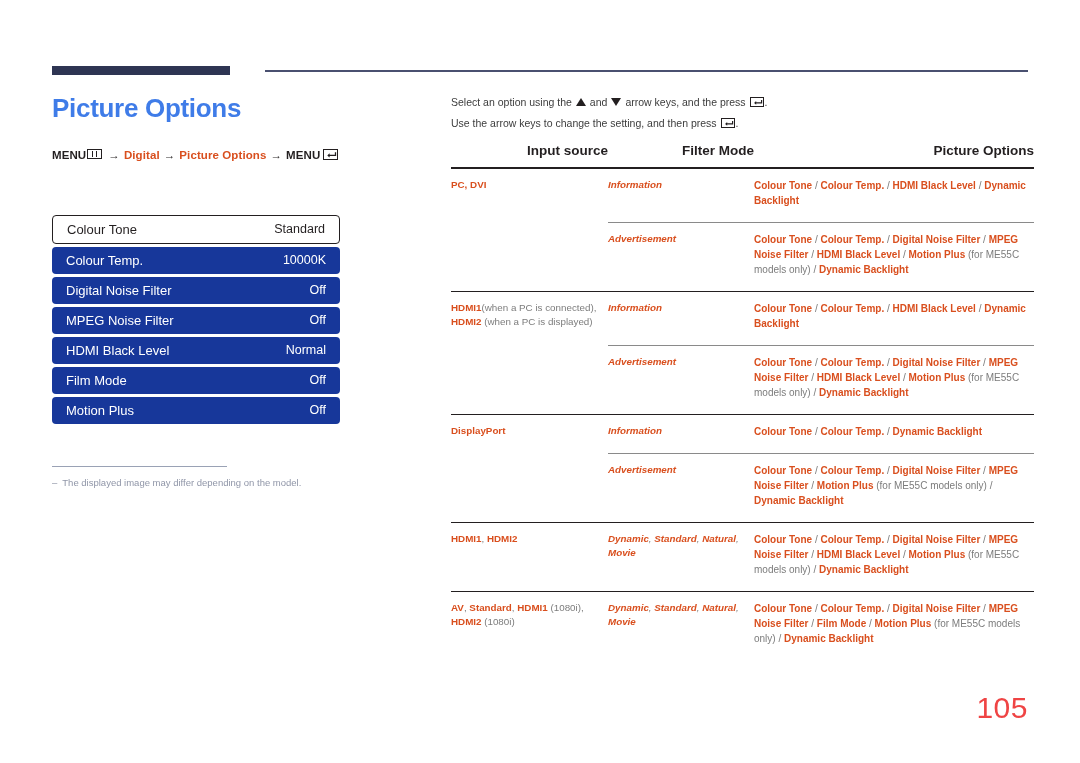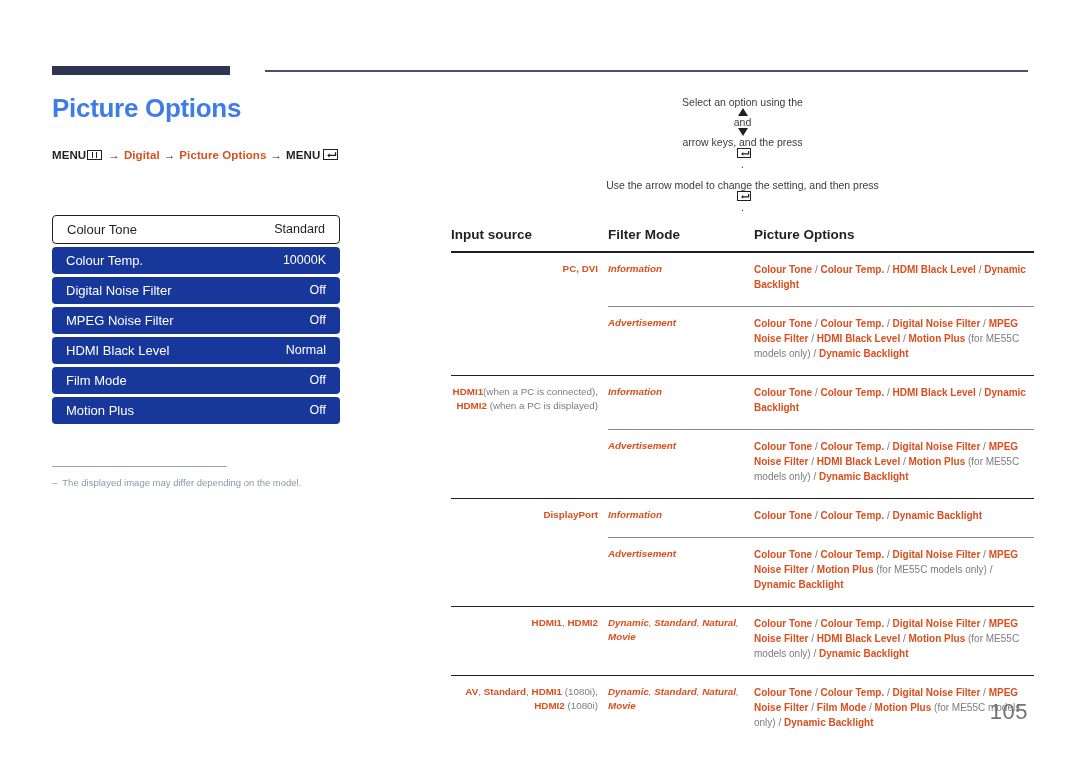--- a/index.html
+++ b/index.html
@@ -54,21 +54,21 @@
     margin: 0 0 26px 0;
     line-height: 1.1;
   }
   .breadcrumb {
     font-size: 11.5px;
     font-weight: bold;
     color: #231f20;
     letter-spacing: 0.1px;
     white-space: nowrap;
     display: flex;
-    align-items: center;
+    align-items: flex-start;
     gap: 0px;
   }
   .bc-red { color: #d94f1e; }
   .bc-arrow { padding: 0 4px; font-weight: normal; }
 
   .icon-menu {
     display: inline-block;
     width: 15px;
     height: 10px;
     border: 1.4px solid #231f20;
@@ -152,21 +152,20 @@
     top: 96px;
     width: 583px;
   }
   .intro-line {
     font-size: 10.5px;
     color: #3c3c3c;
     margin-bottom: 9px;
     display: flex;
     align-items: center;
     white-space: nowrap;
-    flex-direction: column;
   }
   .tri-up, .tri-dn {
     display: inline-block;
     width: 0; height: 0;
     margin: 0 4px;
     border-left: 5px solid transparent;
     border-right: 5px solid transparent;
   }
   .tri-up { border-bottom: 8px solid #231f20; }
   .tri-dn { border-top: 8px solid #231f20; }
@@ -186,37 +185,36 @@
     border-collapse: collapse;
     width: 583px;
     margin-top: 14px;
     table-layout: fixed;
   }
   table.spec col.c1 { width: 157px; }
   table.spec col.c2 { width: 146px; }
   table.spec col.c3 { width: 280px; }
 
   table.spec th {
-    text-align: left;
+    text-align: right;
     font-size: 13.5px;
     font-weight: bold;
     color: #231f20;
     padding: 0 0 9px 0;
     vertical-align: bottom;
   }
   thead tr { border-bottom: 2.2px solid #231f20; }
 
   td.src {
     font-size: 9.8px;
     font-weight: bold;
     color: #d94f1e;
     vertical-align: top;
     padding: 9px 10px 14px 0;
     line-height: 1.45;
-    text-align: right;
   }
   td.mode {
     font-size: 9.8px;
     font-weight: bold;
     color: #d94f1e;
     vertical-align: top;
     padding: 9px 10px 14px 0;
     line-height: 1.45;
     font-style: italic;
   }
@@ -233,22 +231,22 @@
 
   tr.group-top > td { border-top: 1.1px solid #231f20; }
   tr.sub-row > td.mode, tr.sub-row > td.opts { border-top: 1.1px solid #8a8a8a; }
   tr.first-group > td { border-top: none; }
 
   
   .page-num {
     position: absolute;
     right: 52px;
     bottom: 38px;
-    font-size: 22px;
-    color: #737373;
+    font-size: 30px;
+    color: #ef4444;
     letter-spacing: 0.5px;
   }
 </style>
 </head>
 <body>
 
 <div class="top-rules">
   <div class="rule-thick"></div>
   <div class="rule-thin"></div>
 </div>
@@ -325,21 +323,21 @@
     <span class="icon-enter-sm">
       <svg width="12" height="10" viewBox="0 0 12 10" aria-hidden="true">
         <path d="M9.6 2.0 V4.9 H3.3" stroke="#231f20" stroke-width="1.2" fill="none"></path>
         <path d="M4.2 3.0 L2.1 4.9 L4.2 6.8 Z" fill="#231f20"></path>
       </svg>
     </span>
     <span>.</span>
   </div>
 
   <div class="intro-line">
-    <span>Use the arrow model to change the setting, and then press</span>
+    <span>Use the arrow keys to change the setting, and then press</span>
     <span class="icon-enter-sm">
       <svg width="12" height="10" viewBox="0 0 12 10" aria-hidden="true">
         <path d="M9.6 2.0 V4.9 H3.3" stroke="#231f20" stroke-width="1.2" fill="none"></path>
         <path d="M4.2 3.0 L2.1 4.9 L4.2 6.8 Z" fill="#231f20"></path>
       </svg>
     </span>
     <span>.</span>
   </div>
 
   <table class="spec">

